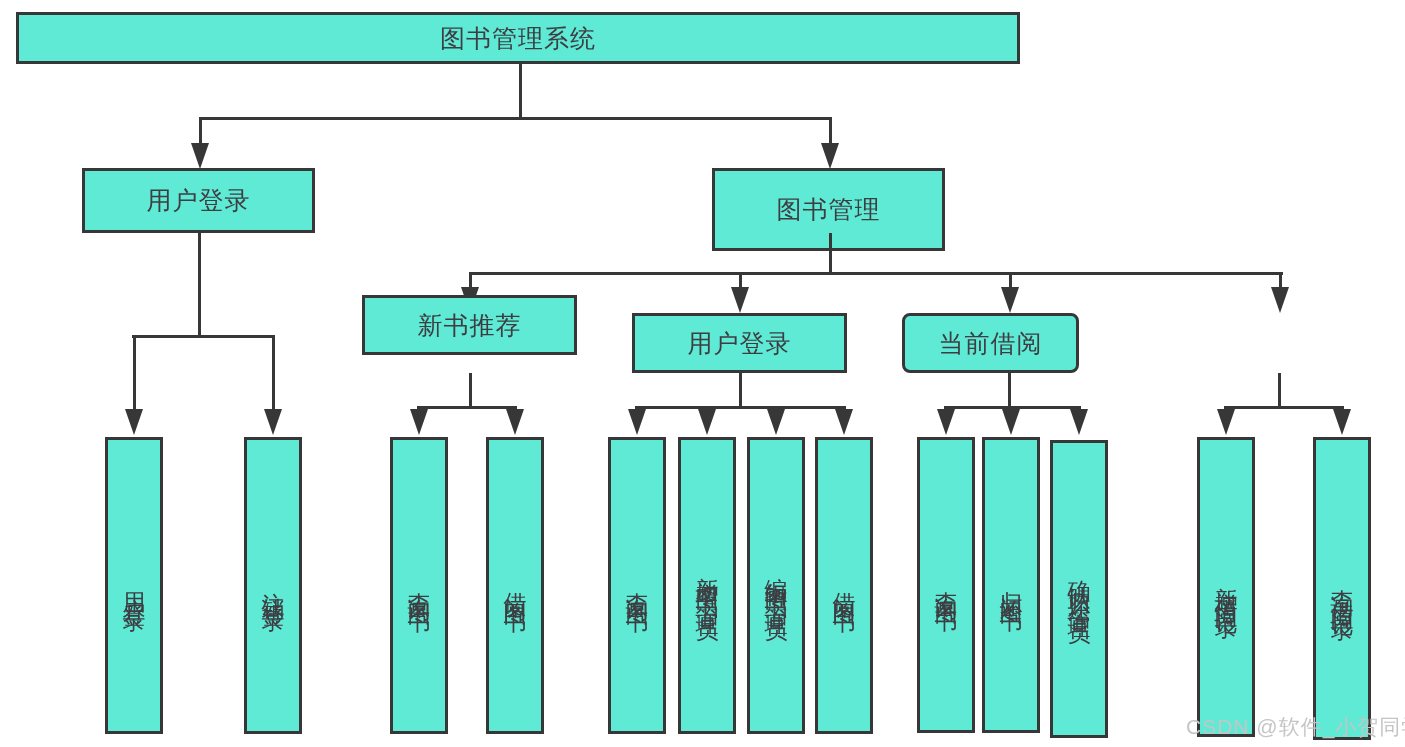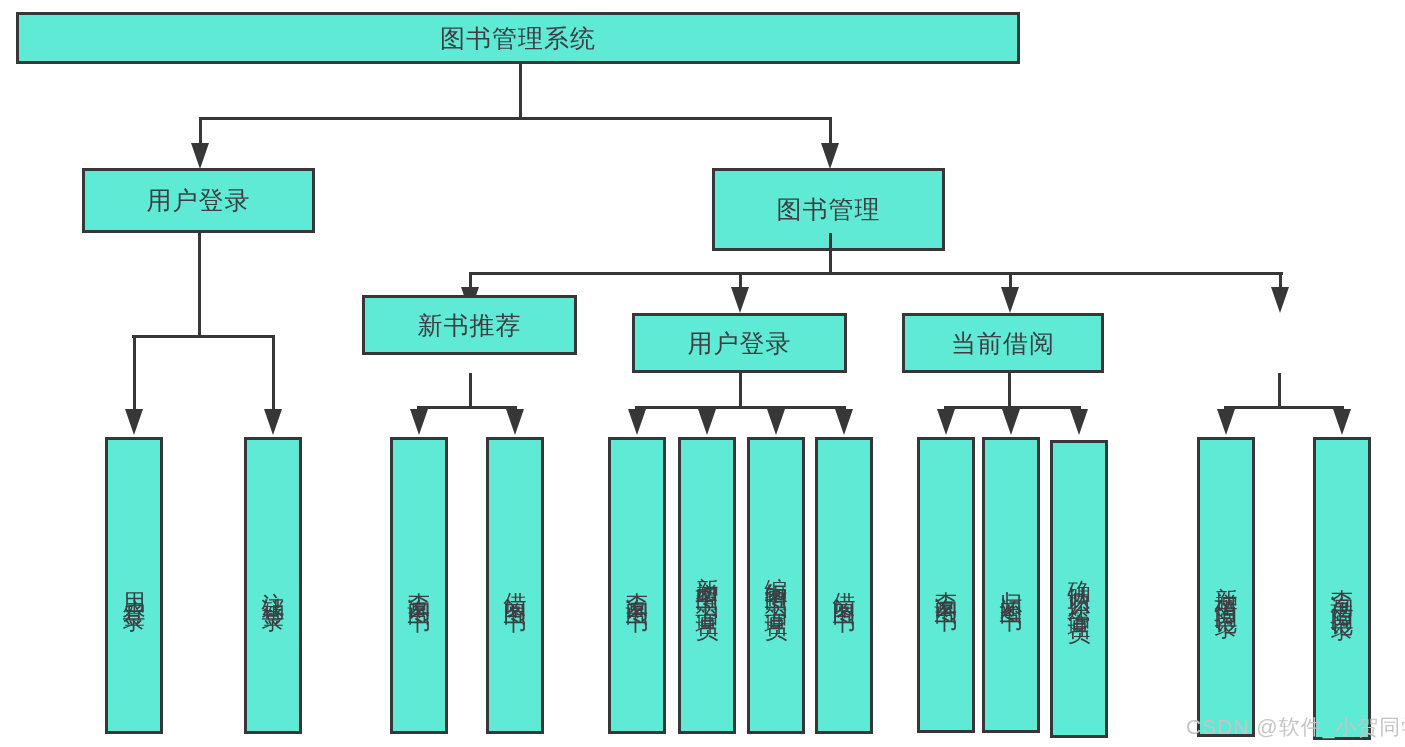--- a/index.html
+++ b/index.html
@@ -74,21 +74,21 @@
   <div class="arrow" style="left:1001px; top:287px;"></div>
   <div class="line vline" style="left:1279px; top:274px; height:15px;"></div>
   <div class="arrow" style="left:1271px; top:287px;"></div>
 
   <div class="node hbox" style="left:362px; top:295px; width:215px; height:60px;">
     <span>新书推荐</span>
   </div>
   <div class="node hbox" style="left:632px; top:313px; width:215px; height:60px;">
     <span>用户登录</span>
   </div>
-  <div class="node hbox" style="left:902px; top:313px; width:202px; height:60px;">
+  <div class="node hbox" style="left:902px; top:313px; width:177px; height:60px;border-radius:8px;">
     <span>当前借阅</span>
   </div>
 
   <div class="line vline" style="left:469px; top:373px; height:36px;"></div>
   <div class="line hline" style="left:417px; top:406px; width:100px;"></div>
   <div class="arrow" style="left:410px; top:409px;"></div>
   <div class="arrow" style="left:506px; top:409px;"></div>
 
   <div class="line vline" style="left:739px; top:373px; height:36px;"></div>
   <div class="line hline" style="left:635px; top:406px; width:211px;"></div>

